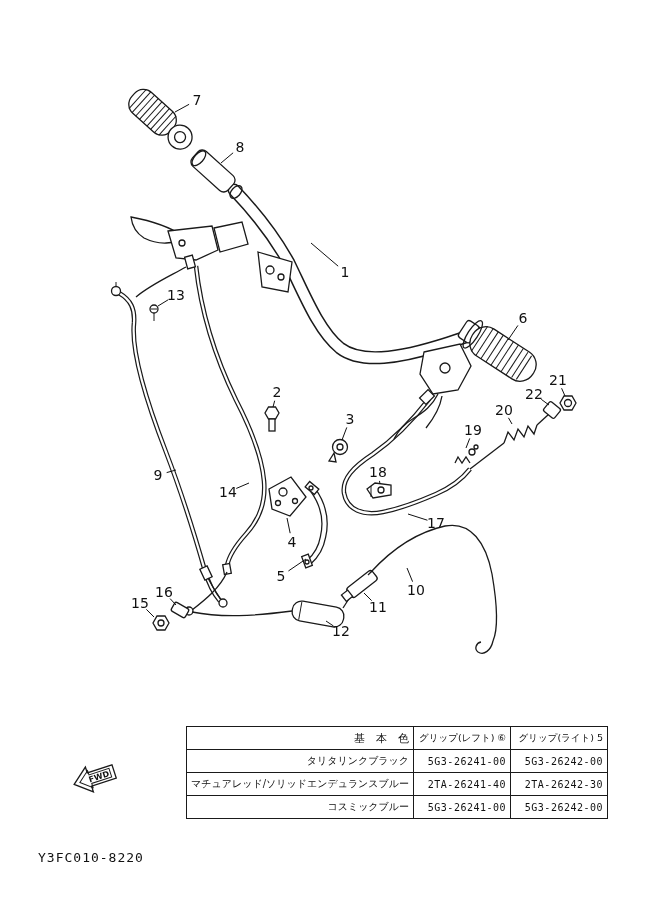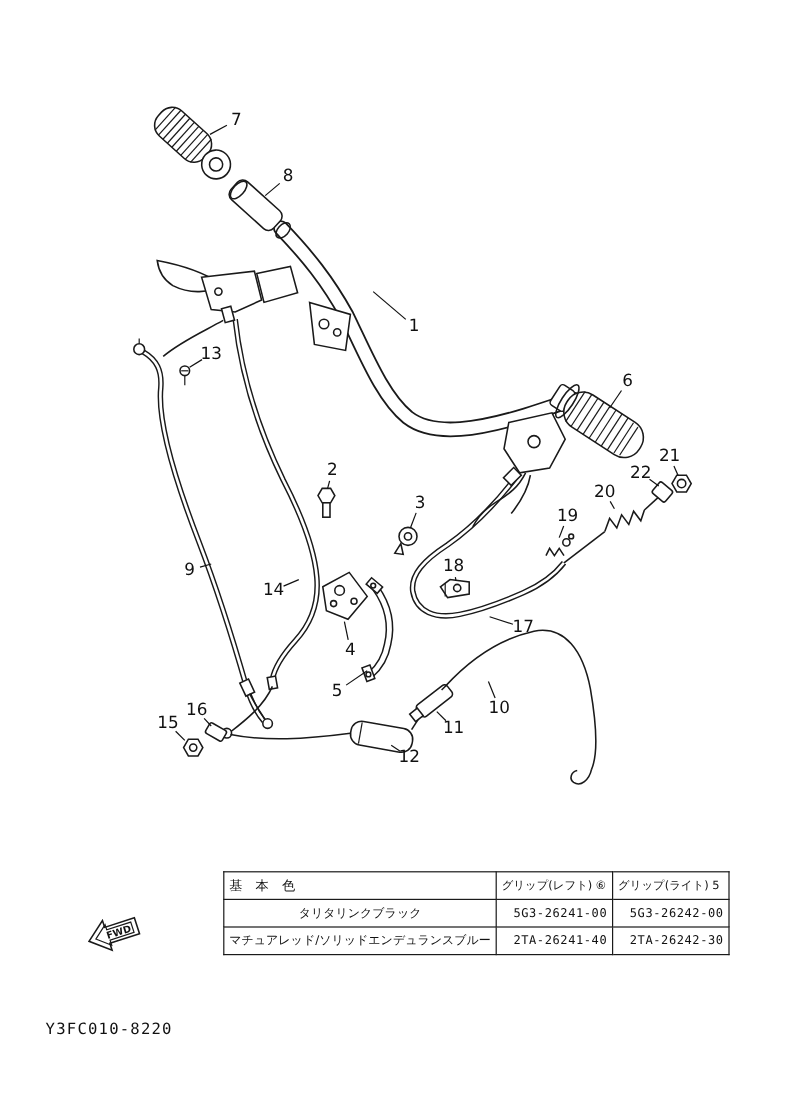--- a/index.html
+++ b/index.html
@@ -32,24 +32,24 @@
 
   
   table.parts-table {
     position:absolute; left:186px; top:726px;
     border-collapse:collapse; table-layout:fixed; background:#fff;
   }
   .parts-table th, .parts-table td {
     border:1.3px solid #1a1a1a; height:23px; padding:0 4px;
     font-weight:normal; white-space:nowrap; overflow:hidden;
   }
-  .parts-table th { font-size:9.5px; text-align:left; }
+  .parts-table th { font-size:9.5px; text-align:right; }
   .parts-table th.col-color { width:221px; font-size:11px; }
   .parts-table th.col-part  { width:97px;margin-top:46px; }
-  .parts-table td.color { text-align:center; font-size:10px; }
+  .parts-table td.color { text-align:right; font-size:10px; }
   .parts-table td.num   { text-align:right; font-family:"DejaVu Sans Mono", monospace;
                           font-size:10px; letter-spacing:0.5px; }
 </style>
 </head>
 <body>
 
 <div class="page">
 
 <svg class="diagram" width="661" height="913" viewBox="0 0 661 913" xmlns="http://www.w3.org/2000/svg">
 
@@ -318,16 +318,21 @@
         <tr>
           <td class="color">タリタリンクブラック</td>
           <td class="num">5G3-26241-00</td>
           <td class="num">5G3-26242-00</td>
         </tr>
         <tr>
           <td class="color">マチュアレッド/ソリッドエンデュランスブルー</td>
           <td class="num">2TA-26241-40</td>
           <td class="num">2TA-26242-30</td>
         </tr>
+        <tr>
+          <td class="color">コスミックブルー</td>
+          <td class="num">5G3-26241-00</td>
+          <td class="num">5G3-26242-00</td>
+        </tr>
       </tbody>
 </table>
 
 </div>
 
 </body></html>

